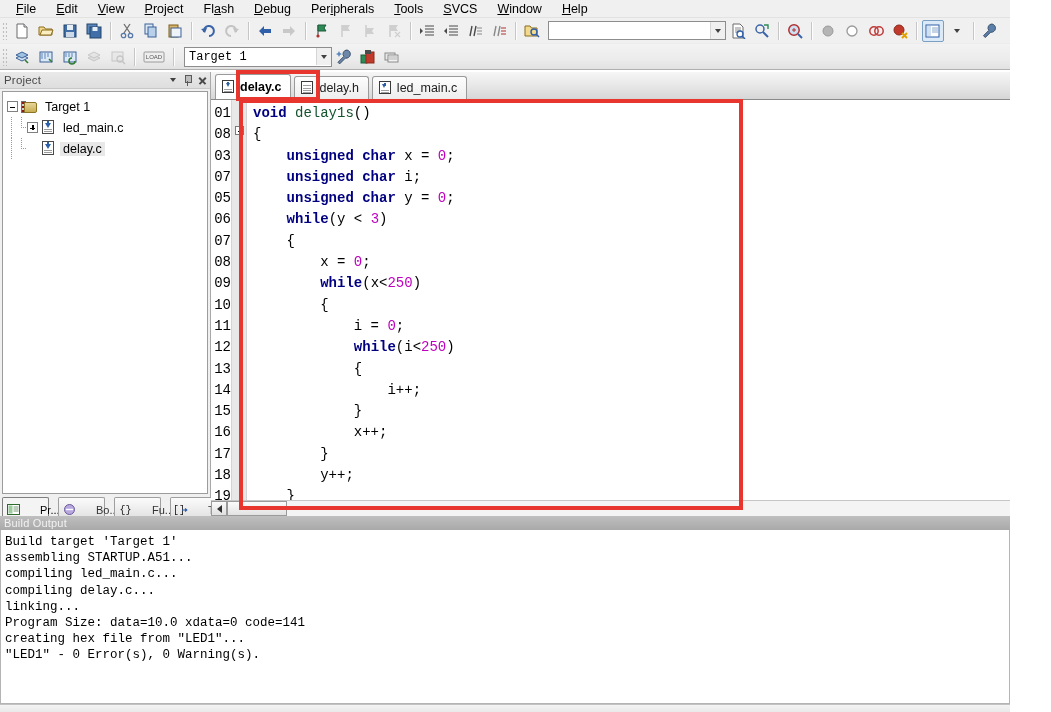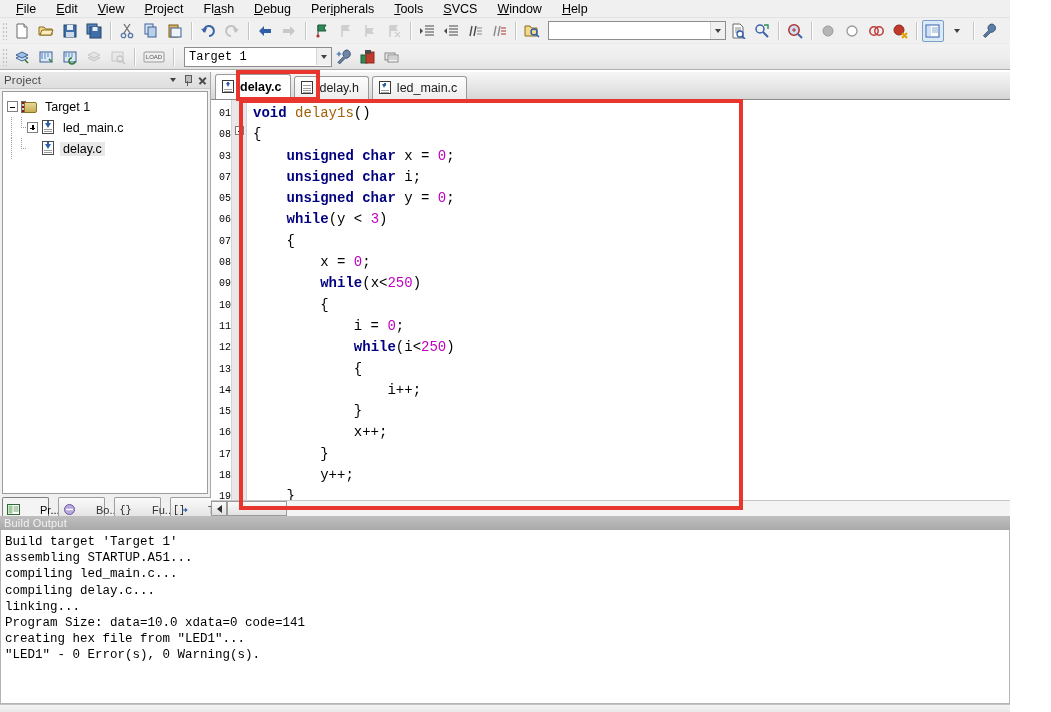--- a/index.html
+++ b/index.html
@@ -309,21 +309,21 @@
     background: #fff;
     position: relative;
     overflow: hidden;
     font-family: "Liberation Mono", monospace;
     font-size: 14px;
   }
   .gutter {
     width: 20px;
     background: #ffffff;
     color: #000;
-    font-size: 10px;
+    font-size: 14px;
     padding-top: 3px;
     text-align: right;
     flex: 0 0 auto;
     font-family: "Liberation Mono", monospace;
     line-height: 21.3px;
   }
   .foldmargin {
     width: 16px;
     background: #e8e8e8;
     border-left: 1px solid #d4d4d4;
@@ -347,21 +347,21 @@
   }
   .code {
     flex: 1;
     padding: 3px 0 0 6px;
     line-height: 21.3px;
     white-space: pre;
     overflow: hidden;
   }
   .code .ln { display: block; height: 21.3px; }
   .kw   { color: #000080; font-weight: bold; }
-  .fn   { color: #a16207; }
+  .fn   { color: #14532d; }
   .num  { color: #c000c0; }
   .pln  { color: #000; }
 
   .hscroll {
     height: 16px;
     background: #f0f0f0;
     border-top: 1px solid #c6c6c6;
     display: flex; align-items: center;
     position: relative;
   }

